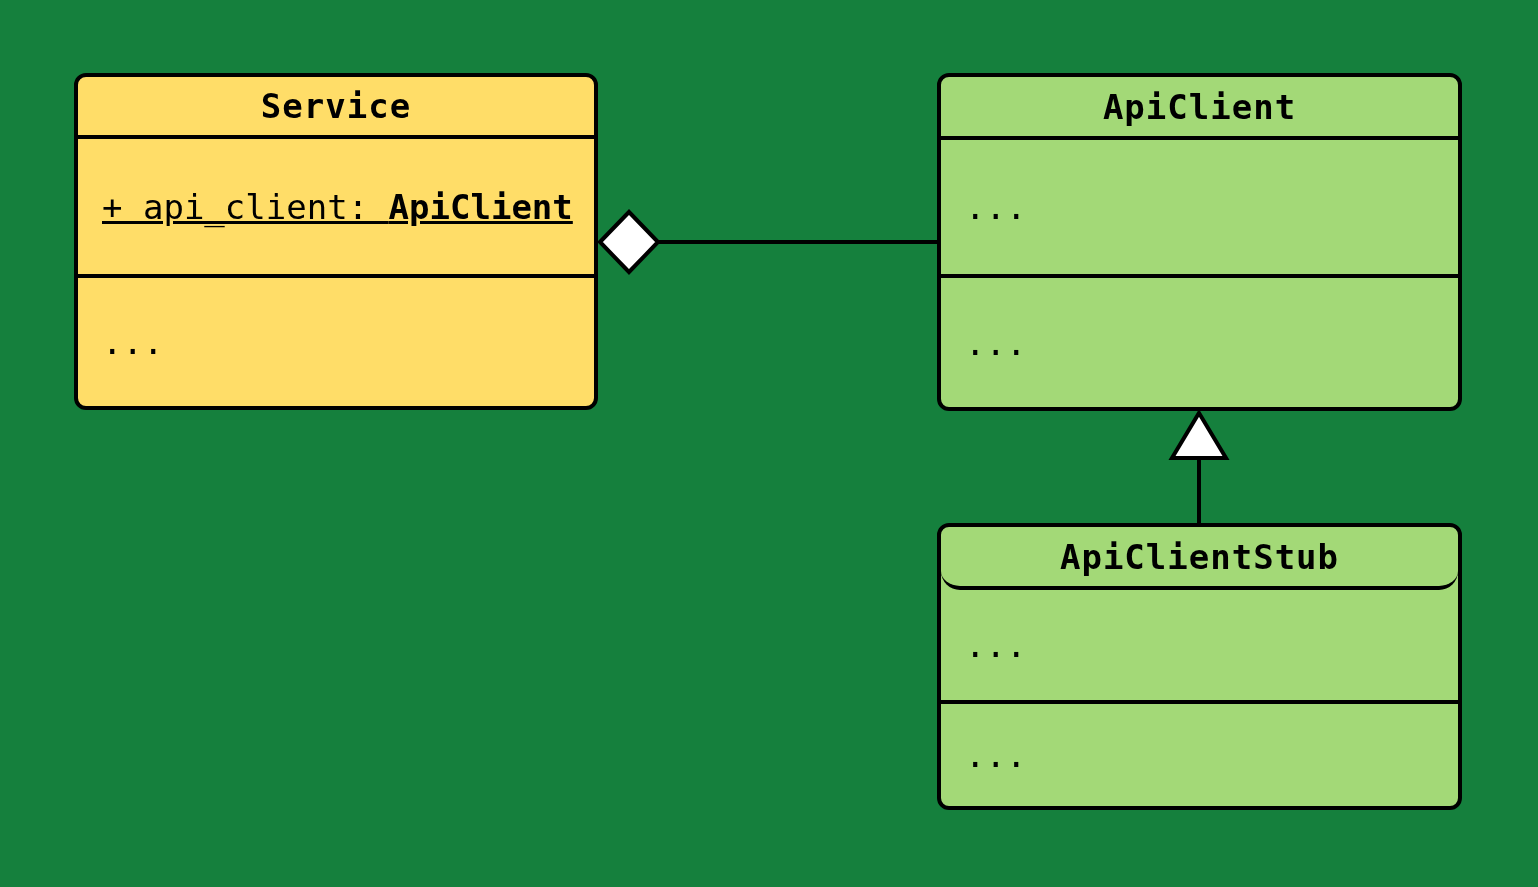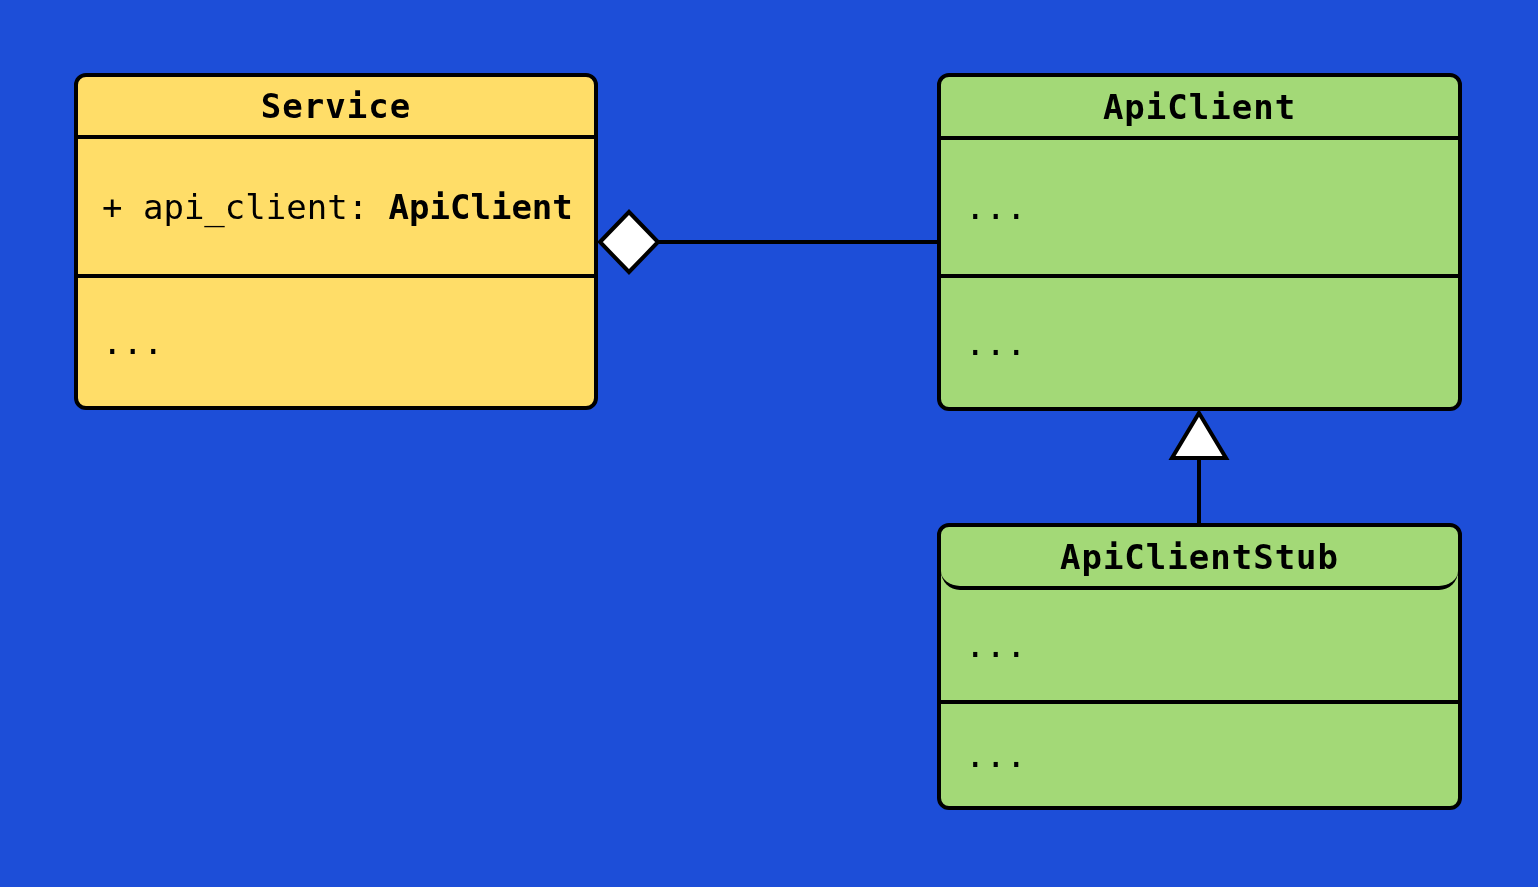--- a/index.html
+++ b/index.html
@@ -1,20 +1,20 @@
 <!DOCTYPE html>
 <html><head>
 <meta charset="utf-8">
 <style>
   html, body { margin: 0; padding: 0; background: #ffffff; }
   #canvas {
     position: relative;
     width: 1538px;
     height: 887px;
-    background: #1d4ed8;
+    background: #15803d;
     font-family: "DejaVu Sans Mono", "Liberation Mono", monospace;
     color: #000000;
     overflow: hidden;
   }
   .class-box {
     position: absolute;
     box-sizing: border-box;
     border: 4px solid #000000;
     border-radius: 12px;
     display: flex;
@@ -42,21 +42,21 @@
     white-space: pre;
   }
   .class-section.last {
     flex: 1 1 auto;
     border-bottom: none;
   }
   .attr-type { font-weight: bold; }
   
   #service-box   { left: 74px;  top: 73px;  width: 524px; height: 337px; }
   #service-box .class-header { height: 58px; }
-  #service-box .sec-attrs    { height: 135px; }
+  #service-box .sec-attrs    { height: 135px; text-decoration: underline; }
   
   #api-client-box { left: 937px; top: 73px; width: 525px; height: 338px; }
   #api-client-box .class-header { height: 59px; }
   #api-client-box .sec-attrs    { height: 134px; }
   
   #api-client-stub-box { left: 937px; top: 523px; width: 525px; height: 287px; }
   #api-client-stub-box .class-header { height: 59px; border-radius: 19px; }
   #api-client-stub-box .sec-attrs    { height: 110px; }
   #connectors {
     position: absolute;

